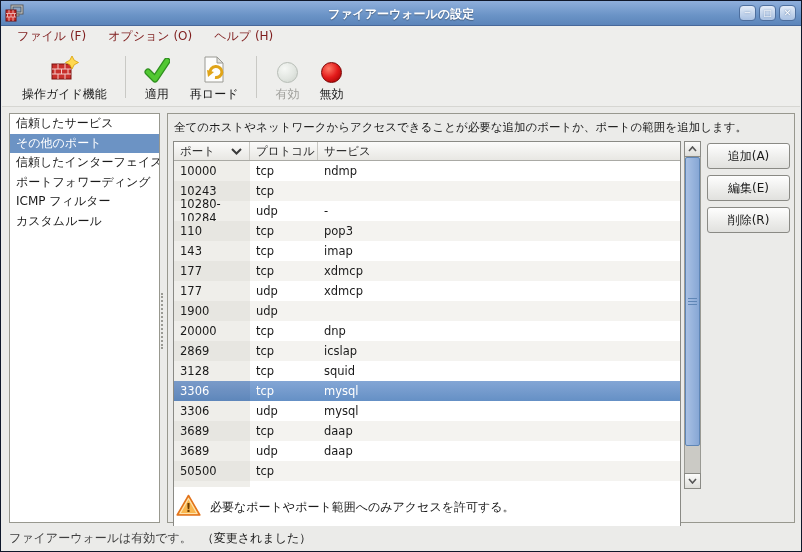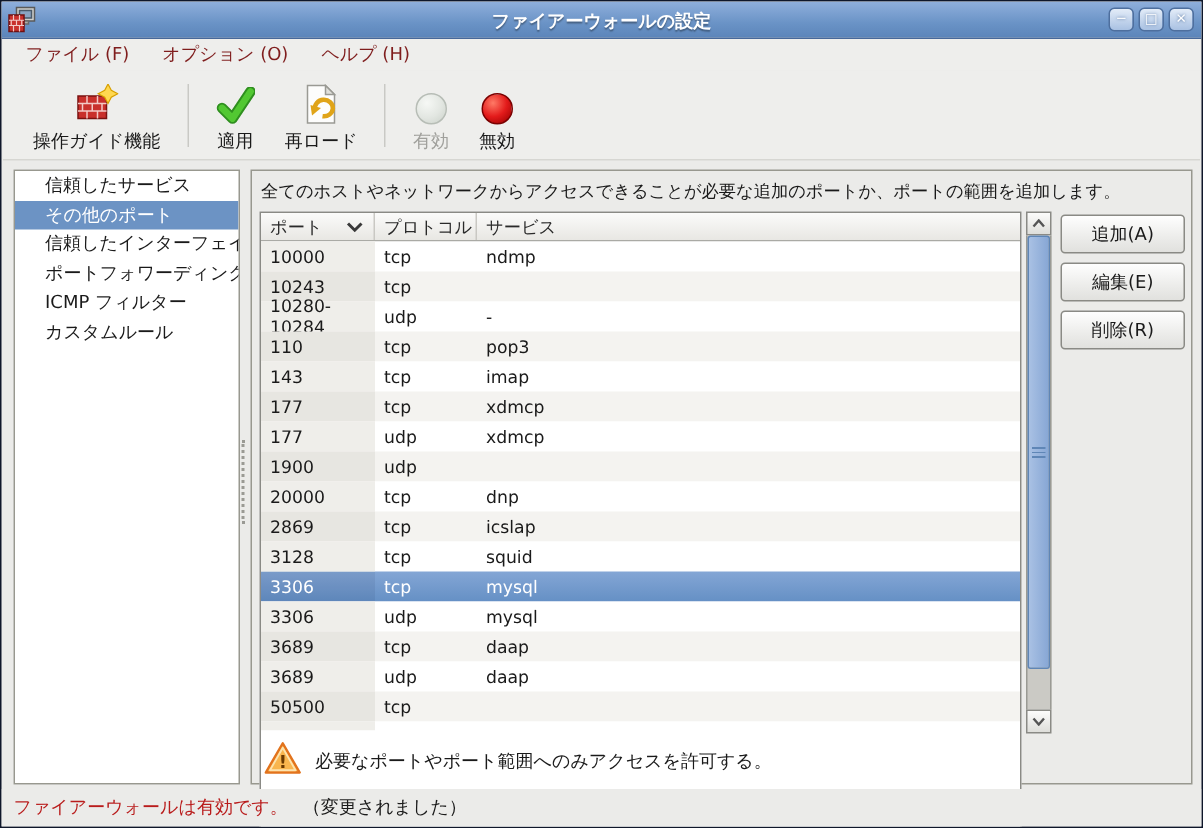--- a/index.html
+++ b/index.html
@@ -33,21 +33,21 @@
     gap:3px;height:52px;padding:0 10px;font-size:12px;color:#1a1a1a;}
   .tool .ticon{height:27px;display:flex;align-items:flex-end;justify-content:center;}
   .tool.disabled .tlabel{color:#a0a09c;}
   .tsep{width:1px;height:42px;background:#c9c9c5;margin:0 8px;}
   .circle{display:inline-block;width:21px;height:21px;border-radius:50%;}
   .circle.red{background:radial-gradient(circle at 35% 30%,#ff7a66,#e31b1b 50%,#9c0000 95%);border:1px solid #7a0000;}
   .circle.gray{background:radial-gradient(circle at 35% 30%,#f6f8f5,#e2e6e1 55%,#cdd3cc 95%);border:1px solid #b7bdb6;}
   
   .sidebar{position:absolute;left:8px;top:112px;width:151px;height:410px;
     background:#fff;border:1px solid #98988f;overflow:hidden;}
-  .side-item{height:19.5px;line-height:19.5px;padding-left:20px;font-size:12px;
+  .side-item{height:19.5px;line-height:19.5px;padding-left:6px;font-size:12px;
     color:#1a1a1a;white-space:nowrap;}
   .side-item.selected{background:#6c93c4;color:#fff;}
   .pane-grip{position:absolute;left:160px;top:292px;width:3px;height:56px;
     border-left:2px dotted #9a9a94;}
   .panel{position:absolute;left:166px;top:112px;width:628px;height:410px;
     background:#ebebe9;border:1px solid #98988f;}
   .desc{position:absolute;left:6px;top:6px;right:2px;font-size:11.5px;color:#1a1a1a;
     white-space:nowrap;overflow:hidden;}
   
   .tableframe{position:absolute;left:5px;top:27px;width:508px;height:438px;
@@ -88,21 +88,21 @@
   
   .act{position:absolute;left:539px;width:83px;height:26px;border:1px solid #8a8a85;
     border-radius:3px;background:linear-gradient(#fefefe,#ececea 60%,#e1e1de);
     font-size:12px;color:#1a1a1a;font-family:inherit;}
   
   .warnrow{position:absolute;left:8px;top:380px;display:flex;align-items:center;gap:9px;}
   .warn-text{font-size:12px;color:#1a1a1a;}
   
   .statusbar{position:absolute;left:0;right:0;bottom:0;height:25px;background:#ebebe9;
     display:flex;align-items:center;padding-left:8px;gap:10px;font-size:12px;}
-  .status-green{color:#b91c1c;}
+  .status-green{color:#404040;}
   .status-note{color:#1a1a1a;}
 </style>
 </head>
 <body>
 
 <div class="window">
 
   <div class="titlebar">
     <span class="app-icon">
       <svg width="20" height="19" viewBox="0 0 20 19">

